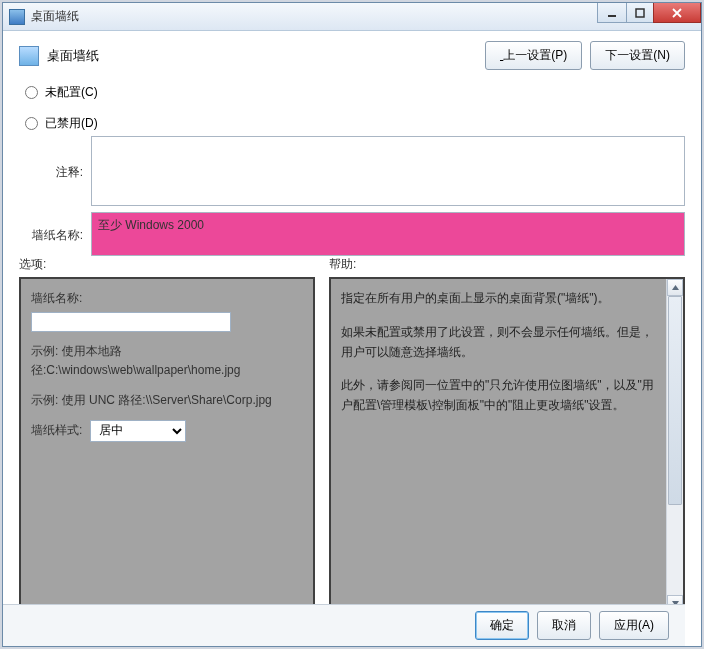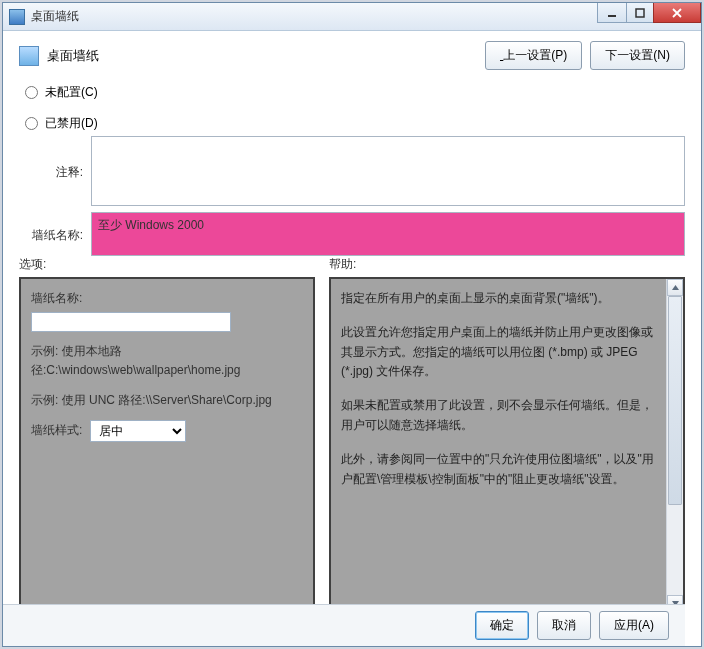--- a/index.html
+++ b/index.html
@@ -124,21 +124,21 @@
     overflow: hidden;
   }
   .left-lower { width: 296px; flex: none; display:flex; flex-direction:column;}
   .opts-pane { padding: 10px 10px; height: 100%; font-size: 12px; color: #333; line-height: 1.6; }
   .opts-pane .row { margin-bottom: 10px; }
   .opts-pane .lbl { display:block; margin-bottom:4px;}
   .text-input {
     width: 200px; height: 20px;
     border: 1px solid #9fb1c5; font-size: 12px; padding: 0 4px;
     background: #fff;
-    font-family: Liberation Serif, serif;
+    font-family: Liberation Mono, monospace;
     vertical-align: middle;
   }
   select.text-input { width: 96px; height: 22px; }
 
   .help-pane { padding: 10px 22px 10px 10px; line-height: 1.65; color: #222; overflow: hidden; }
   .help-pane p { margin: 0 0 14px 0; }
   .scrollbar {
     position: absolute; right: 0; top: 0; width: 17px; height: 100%;
     background: #f0f2f5; border-left: 1px solid #d0d6de;
     display: flex; flex-direction: column;
@@ -243,21 +243,20 @@
             </div>
           </div>
         </div>
       </div>
 
       <div style="flex:1; display:flex; flex-direction:column;">
         <div class="pane-label">帮助:</div>
         <div class="pane">
           <div class="help-pane">
             <p>指定在所有用户的桌面上显示的桌面背景("墙纸")。</p>
-            <p>此设置允许您指定用户桌面上的墙纸并防止用户更改图像或其显示方式。您指定的墙纸可以用位图 (*.bmp) 或 JPEG (*.jpg) 文件保存。</p>
             <p>如果未配置或禁用了此设置，则不会显示任何墙纸。但是，用户可以随意选择墙纸。</p>
             <p>此外，请参阅同一位置中的"只允许使用位图墙纸"，以及"用户配置\管理模板\控制面板"中的"阻止更改墙纸"设置。</p>
           </div>
           <div class="scrollbar">
             <div class="sb-btn">
                 <svg width="7" height="5">
                   <path d="M0 5 L3.5 0 L7 5 Z" fill="#5b6b7d"></path>
                 </svg>
               </div>
             <div class="sb-track">

